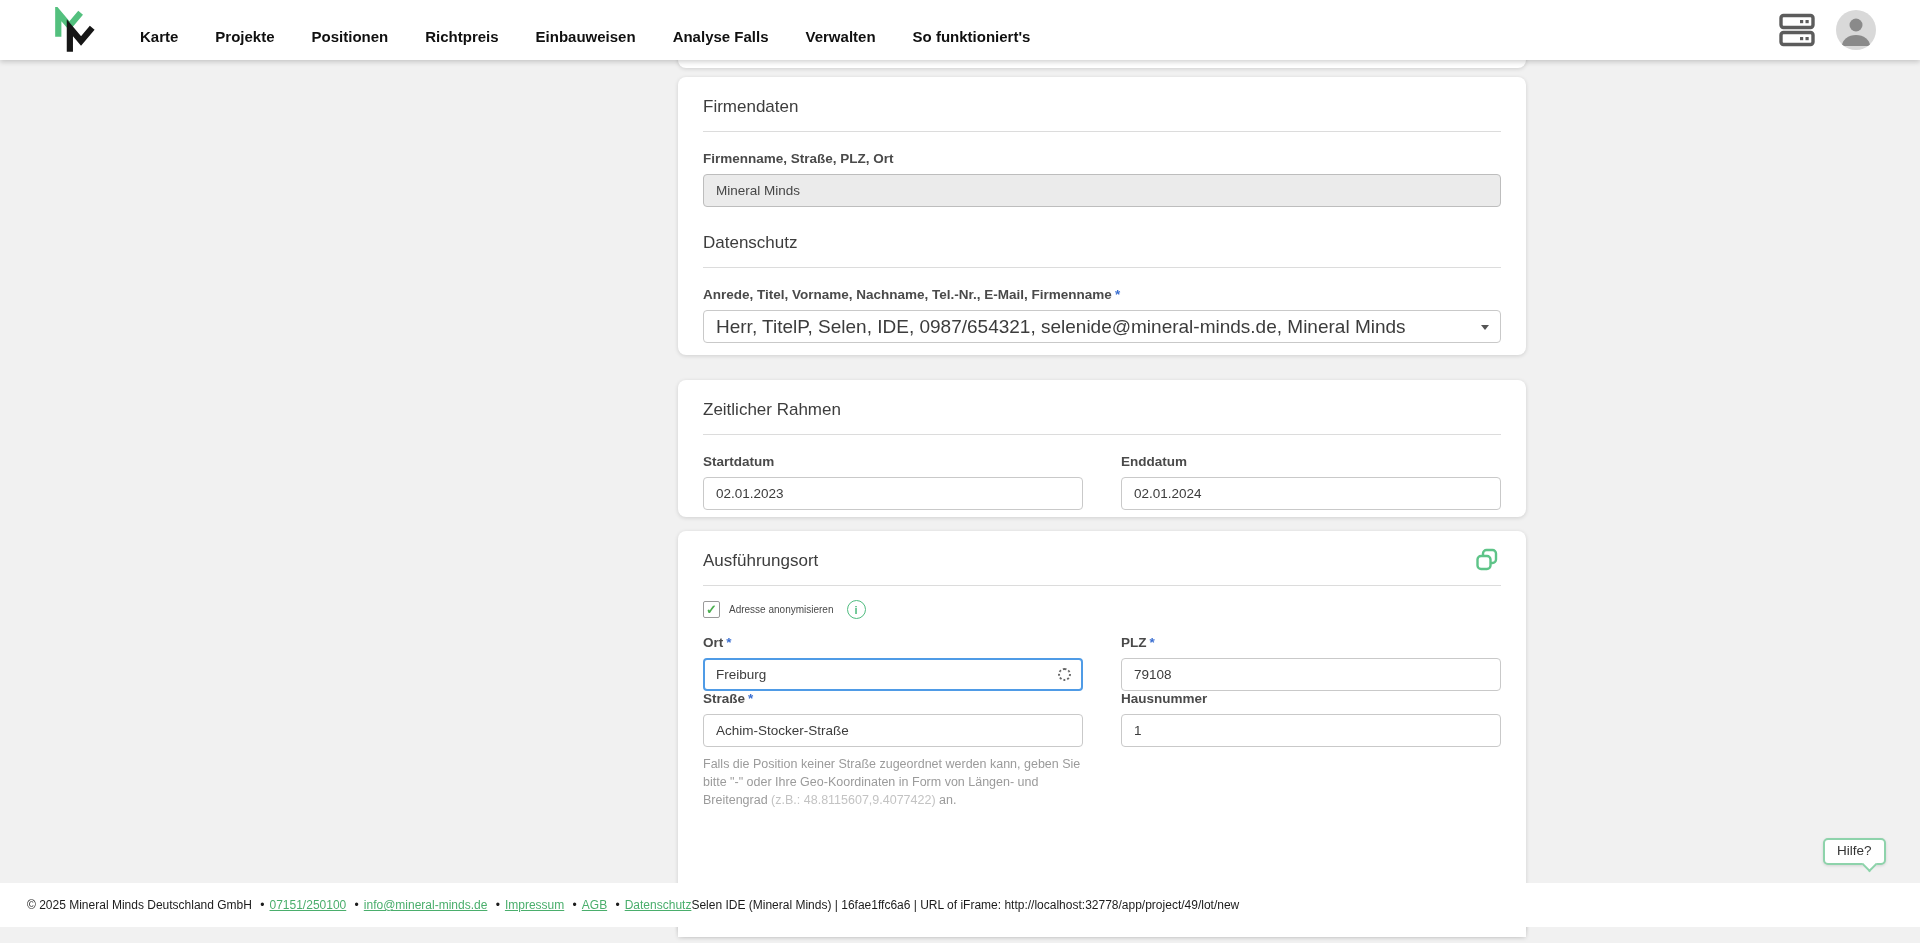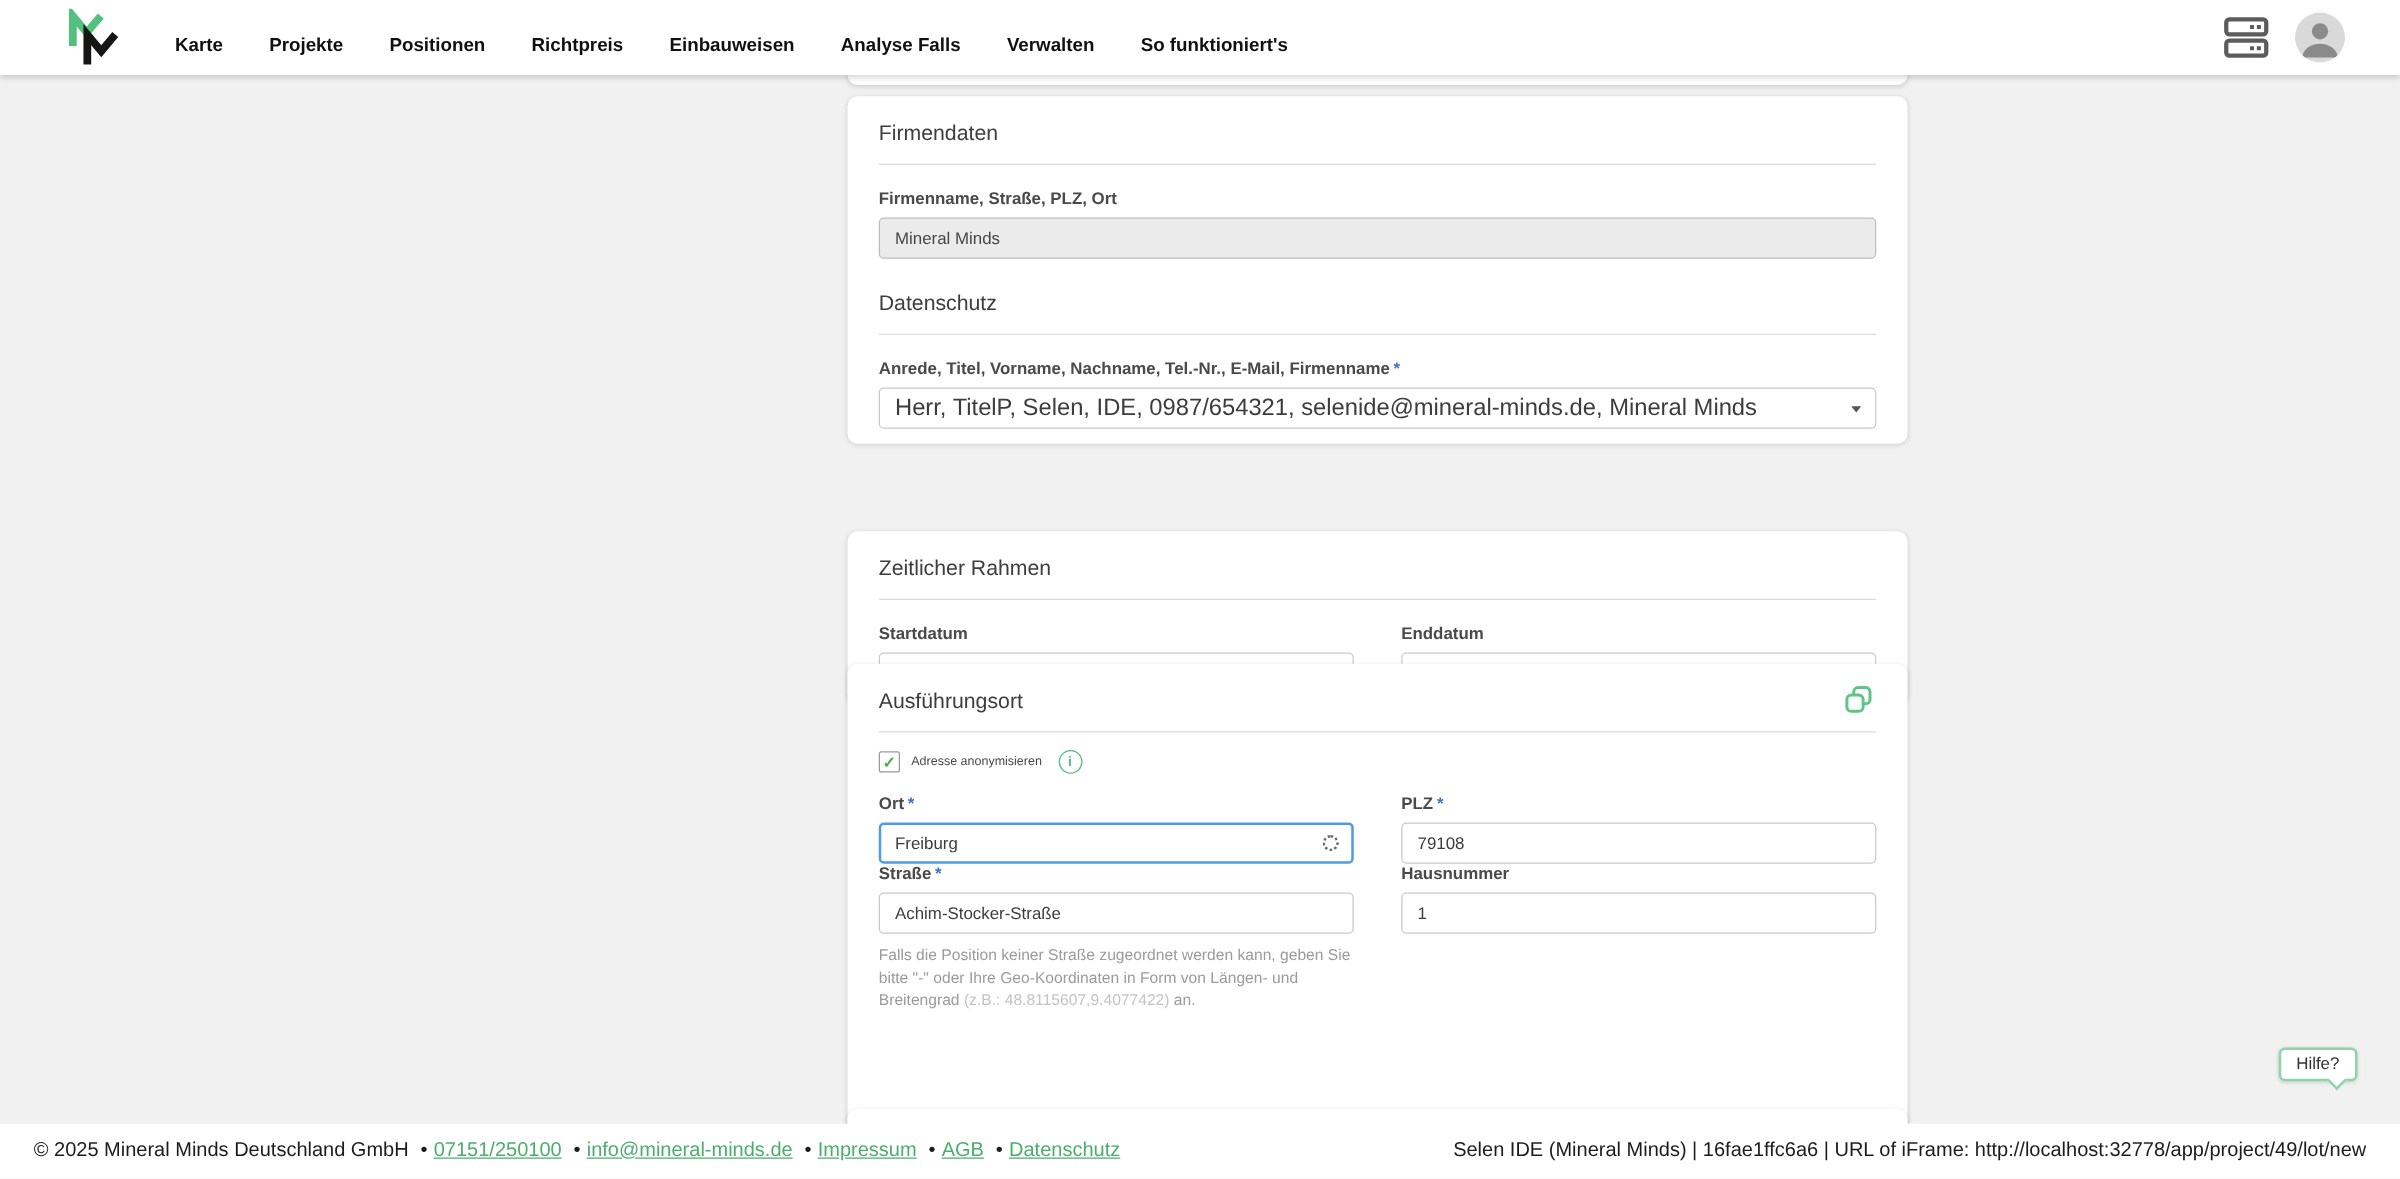--- a/index.html
+++ b/index.html
@@ -14,21 +14,21 @@
   .header-right { position:absolute; right:44px; top:0; height:60px; display:flex; align-items:center; gap:20px; }
   .dns-icon { width:38px; height:36px; cursor:pointer; }
   .avatar { width:40px; height:40px; border-radius:50%; background:#d9d9d9; overflow:hidden; cursor:pointer; }
 
   
   .col { position:absolute; left:678px; width:848px; z-index:5; }
   .card { position:absolute; left:0; width:848px; background:#fff; border-radius:8px;
           box-shadow:0 1px 4px rgba(0,0,0,.14); padding:0 25px; }
   .card-sliver-top { top:40px; height:28px; border-radius:0 0 8px 8px; }
   .card-1 { top:77px;  height:278px; }
-  .card-2 { top:380px; height:137px;margin-top:45px; }
+  .card-2 { top:380px; height:137px; }
   .card-3 { top:531px; height:404px; }
   .card-sliver-bottom { top:887px; height:50px; border-radius:8px 8px 0 0; }
 
   .card h2 { font-size:17px; font-weight:400; color:var(--text-dark,#3d3d3d); margin-top:20px; }
   .divider { border:none; border-top:1px solid var(--divider,#dcdcdc); margin-top:14px; }
   .fld-label { font-size:13.5px; font-weight:700; color:var(--text-label,#4a4a4a); margin-top:19px; }
   .req { color:var(--required-blue,#3b6fd1); margin-left:3px; font-weight:700; }
   .t-input { margin-top:8px; width:100%; height:33px; border:1px solid var(--border-input,#c9c9c9);
              border-radius:4px; padding:0 12px; font-size:13.5px; color:#3c3c3c;
              font-family:"Liberation Sans", sans-serif; background:#fff; outline:none; display:block; }
@@ -62,22 +62,22 @@
 
   
   .help-bubble { position:absolute; left:1823px; top:838px; z-index:20; background:#fff;
                  border:2px solid var(--help-border,#8ed3ab); border-radius:5px; padding:3px 12px 5px;
                  font-size:13.5px; color:#333; cursor:pointer; box-shadow:0 1px 3px rgba(0,0,0,.12); }
   .help-bubble .tail { position:absolute; bottom:-7px; right:9px; width:11px; height:11px; background:#fff;
                  border-right:2px solid var(--help-border,#8ed3ab); border-bottom:2px solid var(--help-border,#8ed3ab);
                  transform:rotate(45deg); }
 
   
-  .footer { position:absolute; left:0; bottom:0; width:1920px; height:44px; background:#fff; z-index:10;
-            display:flex; align-items:center; justify-content:space-between; padding:0 27px; font-size:16px; color:#1c1c1c; }
+  .footer { position:absolute; left:0; bottom:16px; width:1920px; height:44px; background:#fff; z-index:10;
+            display:flex; align-items:center; padding:0 27px; font-size:12px; color:#1c1c1c; }
   .footer a { color:var(--link-green,#4aae6c); text-decoration:underline; cursor:pointer; }
   .footer .sep { margin:0 5px; color:#1c1c1c; }
   .footer-right b { font-weight:400;margin-top:28px; }
 </style>
 </head>
 <body>
 
 <div class="header">
   <svg class="logo" viewBox="0 0 56 58">
     <path d="M9,36 L9,7 L22.5,23 L36,7" fill="none" stroke="#53c07e" stroke-width="7.5" stroke-linejoin="miter"></path>

